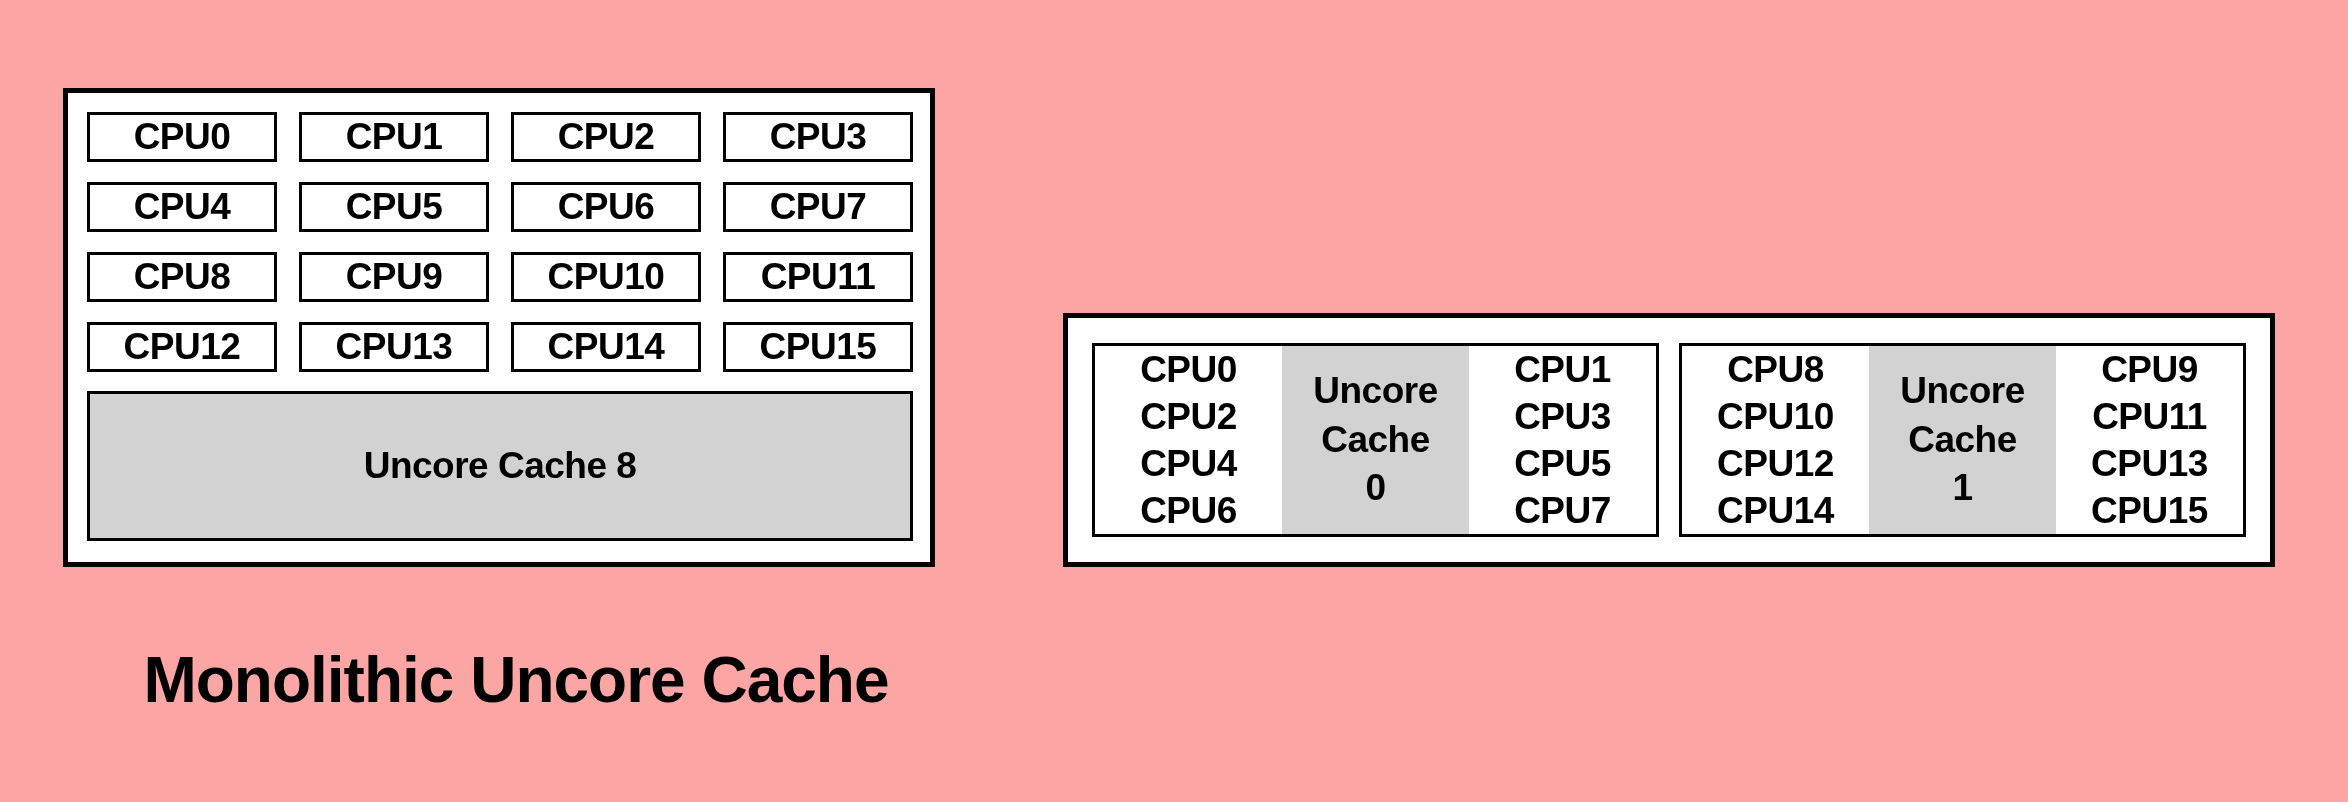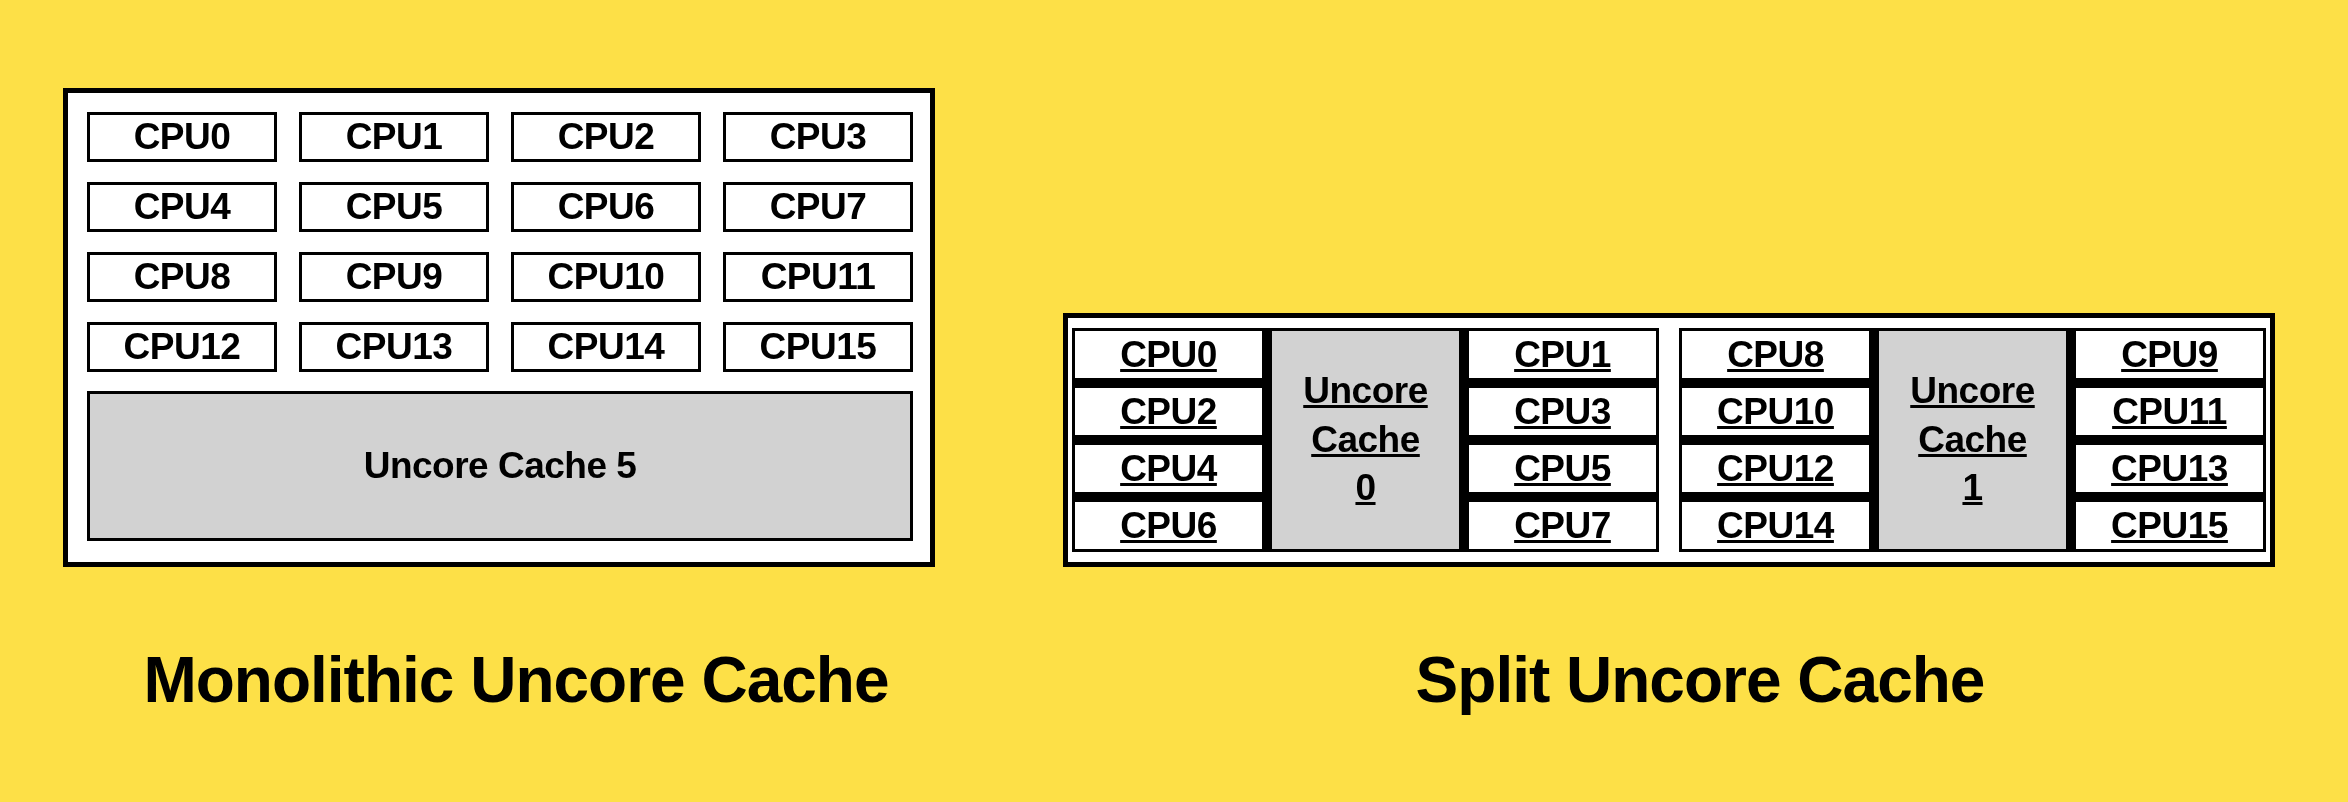--- a/index.html
+++ b/index.html
@@ -9,21 +9,21 @@
     height: 802px;
     background: #ffffff;
     overflow: hidden;
     font-family: "Liberation Sans", sans-serif;
     color: #000000;
   }
   .stage {
     position: relative;
     width: 2348px;
     height: 802px;
-    background: #fde047;
+    background: #fca5a5;
   }
 
   
   .mono-box {
     position: absolute;
     left: 63px;
     top: 88px;
     width: 872px;
     height: 479px;
     border: 5px solid #000000;
@@ -77,24 +77,23 @@
     background: #ffffff;
     display: flex;
     align-items: center;
     justify-content: center;
     gap: 20px;
   }
   .cluster {
     display: grid;
     grid-template-columns: repeat(3, 187px);
     grid-template-rows: repeat(4, 47px);
-    gap: 10px;
+    gap: 0;
     padding: 3px;
     background: #000000; 
-    text-decoration: underline;
   }
   .cell {
     background: #ffffff;
     display: flex;
     align-items: center;
     justify-content: center;
     font-size: 37px;
     font-weight: bold;
     letter-spacing: -0.5px;
   }
@@ -139,21 +138,21 @@
       <div class="cpu-box">CPU7</div>
       <div class="cpu-box">CPU8</div>
       <div class="cpu-box">CPU9</div>
       <div class="cpu-box">CPU10</div>
       <div class="cpu-box">CPU11</div>
       <div class="cpu-box">CPU12</div>
       <div class="cpu-box">CPU13</div>
       <div class="cpu-box">CPU14</div>
       <div class="cpu-box">CPU15</div>
     </div>
-    <div class="mono-cache">Uncore Cache 5</div>
+    <div class="mono-cache">Uncore Cache 8</div>
   </div>
 
   <div class="split-box">
 
     <div class="cluster">
       <div class="cell cache-cell">
         <div>Uncore</div>
         <div>Cache</div>
         <div>0</div>
       </div>
@@ -179,15 +178,14 @@
       <div class="cell r4 c1">CPU14</div>
       <div class="cell r1 c3">CPU9</div>
       <div class="cell r2 c3">CPU11</div>
       <div class="cell r3 c3">CPU13</div>
       <div class="cell r4 c3">CPU15</div>
     </div>
 
   </div>
 
   <div class="caption cap-mono">Monolithic Uncore Cache</div>
-  <div class="caption cap-split">Split Uncore Cache</div>
 
 </div>
 
 </body></html>

